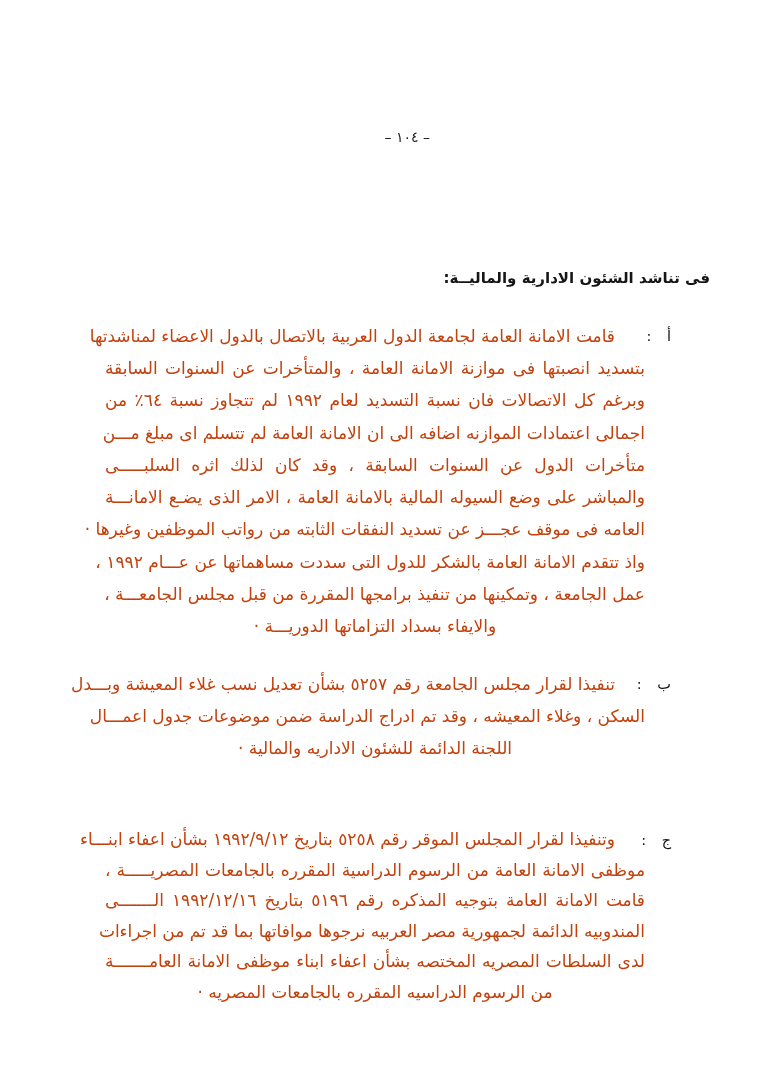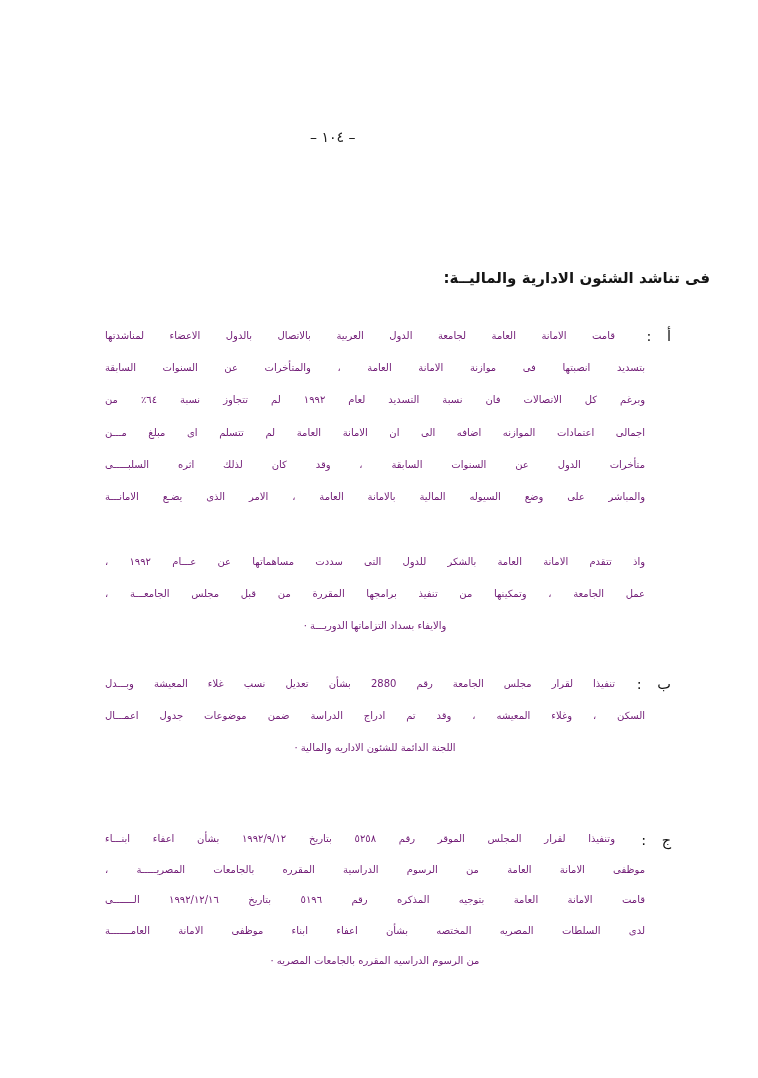--- a/index.html
+++ b/index.html
@@ -8,40 +8,40 @@
     width:758px;height:1078px;
     background:#ffffff;
     font-family:"DejaVu Sans",sans-serif;
     color:#1d1d1d;
     direction:rtl;
     overflow:hidden;
     margin:0 auto;
   }
   .page-number{
     position:absolute;top:129px;left:310px;width:120px;
-    text-align:left;font-size:14px;letter-spacing:2px;color:#222;
+    text-align:right;font-size:14px;letter-spacing:2px;color:#222;
   }
   .heading{
     position:absolute;top:269px;right:48px;
     font-size:15px;font-weight:bold;color:#151515;
   }
   .para{position:absolute;right:113px;width:540px;}
   .para-a1{top:320px;}
   .para-a2{top:546px;}
   .para-b{top:668px;}
   .para-c{top:824px;}
   .para-a1 .line,.para-a2 .line{line-height:32.2px;height:32.2px;}
   .para-b .line{line-height:32px;height:32px;}
   .para-c .line{line-height:30.6px;height:30.6px;}
   .line{
-    font-size:10px;
+    font-size:17px;
     white-space:nowrap;
     text-align:justify;
     text-align-last:justify;
-    color:#701a75;
+    color:#c2410c;
   }
   .line.end{text-align:center;text-align-last:auto;}
   .line.indent{text-indent:30px;}
   .plabel{
     position:absolute;right:-26px;top:0;
     font-size:14.5px;line-height:32px;
     word-spacing:11px;color:#111;
   }
 </style>
 </head>
@@ -54,37 +54,39 @@
   <div class="heading">فى تناشد الشئون الادارية والماليــة:</div>
 
   <section class="para para-a1">
     <span class="plabel">أ :</span>
     <div class="line indent">قامت الامانة العامة لجامعة الدول العربية بالاتصال بالدول الاعضاء لمناشدتها</div>
     <div class="line">بتسديد انصبتها فى موازنة الامانة العامة ، والمتأخرات عن السنوات السابقة</div>
     <div class="line">وبرغم كل الاتصالات فان نسبة التسديد لعام ١٩٩٢ لم تتجاوز نسبة ٦٤٪ من</div>
     <div class="line">اجمالى اعتمادات الموازنه اضافه الى ان الامانة العامة لم تتسلم اى مبلغ مـــن</div>
     <div class="line">متأخرات الدول عن السنوات السابقة ، وقد كان لذلك اثره السلبـــــى</div>
     <div class="line">والمباشر على وضع السيوله المالية بالامانة العامة ، الامر الذى يضـع الامانـــة</div>
+    <div class="line">العامه فى موقف عجـــز عن تسديد النفقات الثابته من رواتب الموظفين وغيرها ·</div>
   </section>
 
   <section class="para para-a2">
     <div class="line">واذ تتقدم الامانة العامة بالشكر للدول التى سددت مساهماتها عن عـــام ١٩٩٢ ،</div>
     <div class="line">عمل الجامعة ، وتمكينها من تنفيذ برامجها المقررة من قبل مجلس الجامعـــة ،</div>
     <div class="line end">والايفاء بسداد التزاماتها الدوريـــة ·</div>
   </section>
 
   <section class="para para-b">
     <span class="plabel">ب :</span>
-    <div class="line indent">تنفيذا لقرار مجلس الجامعة رقم 2880 بشأن تعديل نسب غلاء المعيشة وبـــدل</div>
+    <div class="line indent">تنفيذا لقرار مجلس الجامعة رقم ٥٢٥٧ بشأن تعديل نسب غلاء المعيشة وبـــدل</div>
     <div class="line">السكن ، وغلاء المعيشه ، وقد تم ادراج الدراسة ضمن موضوعات جدول اعمـــال</div>
     <div class="line end">اللجنة الدائمة للشئون الاداريه والمالية ·</div>
   </section>
 
   <section class="para para-c">
     <span class="plabel">ج :</span>
     <div class="line indent">وتنفيذا لقرار المجلس الموقر رقم ٥٢٥٨ بتاريخ ١٩٩٢/٩/١٢ بشأن اعفاء ابنـــاء</div>
     <div class="line">موظفى الامانة العامة من الرسوم الدراسية المقرره بالجامعات المصريـــــة ،</div>
     <div class="line">قامت الامانة العامة بتوجيه المذكره رقم ٥١٩٦ بتاريخ ١٩٩٢/١٢/١٦ الـــــــى</div>
+    <div class="line">المندوبيه الدائمة لجمهورية مصر العربيه نرجوها موافاتها بما قد تم من اجراءات</div>
     <div class="line">لدى السلطات المصريه المختصه بشأن اعفاء ابناء موظفى الامانة العامـــــــة</div>
     <div class="line end">من الرسوم الدراسيه المقرره بالجامعات المصريه ·</div>
   </section>
 
 </div>
 
 </body></html>

